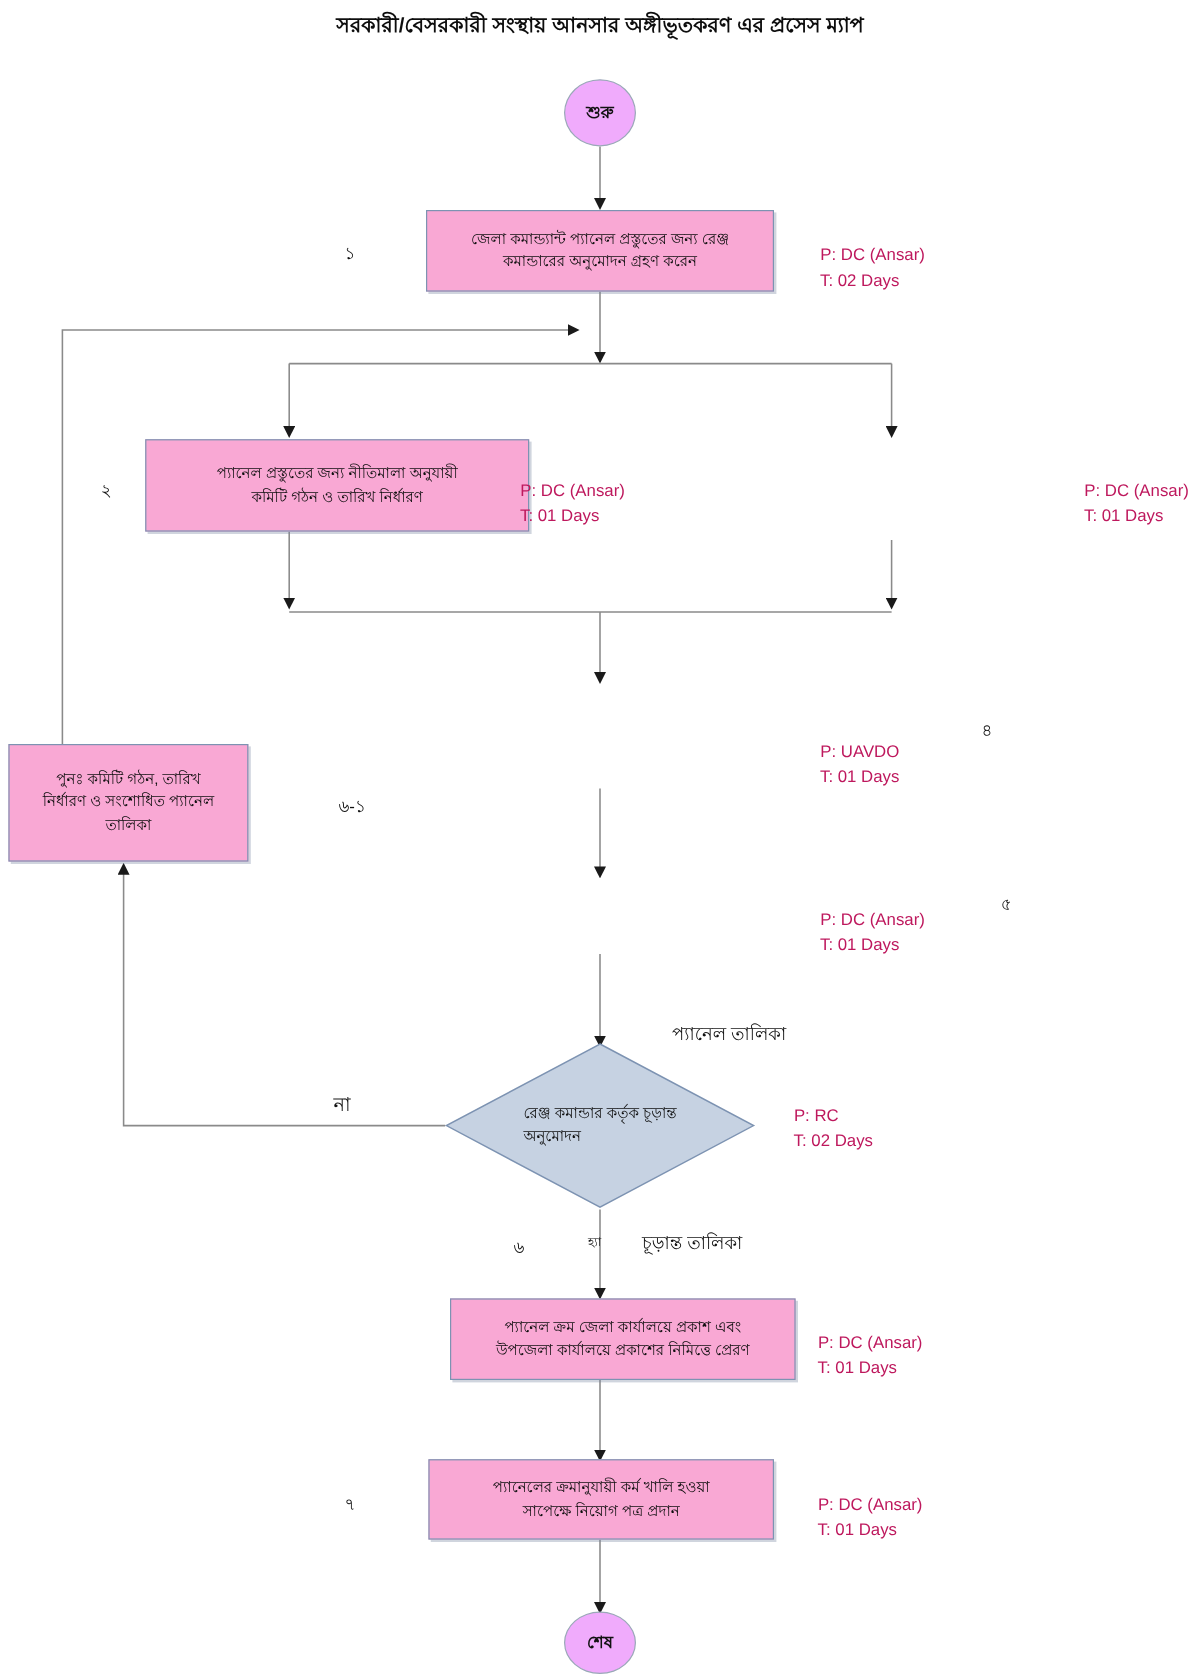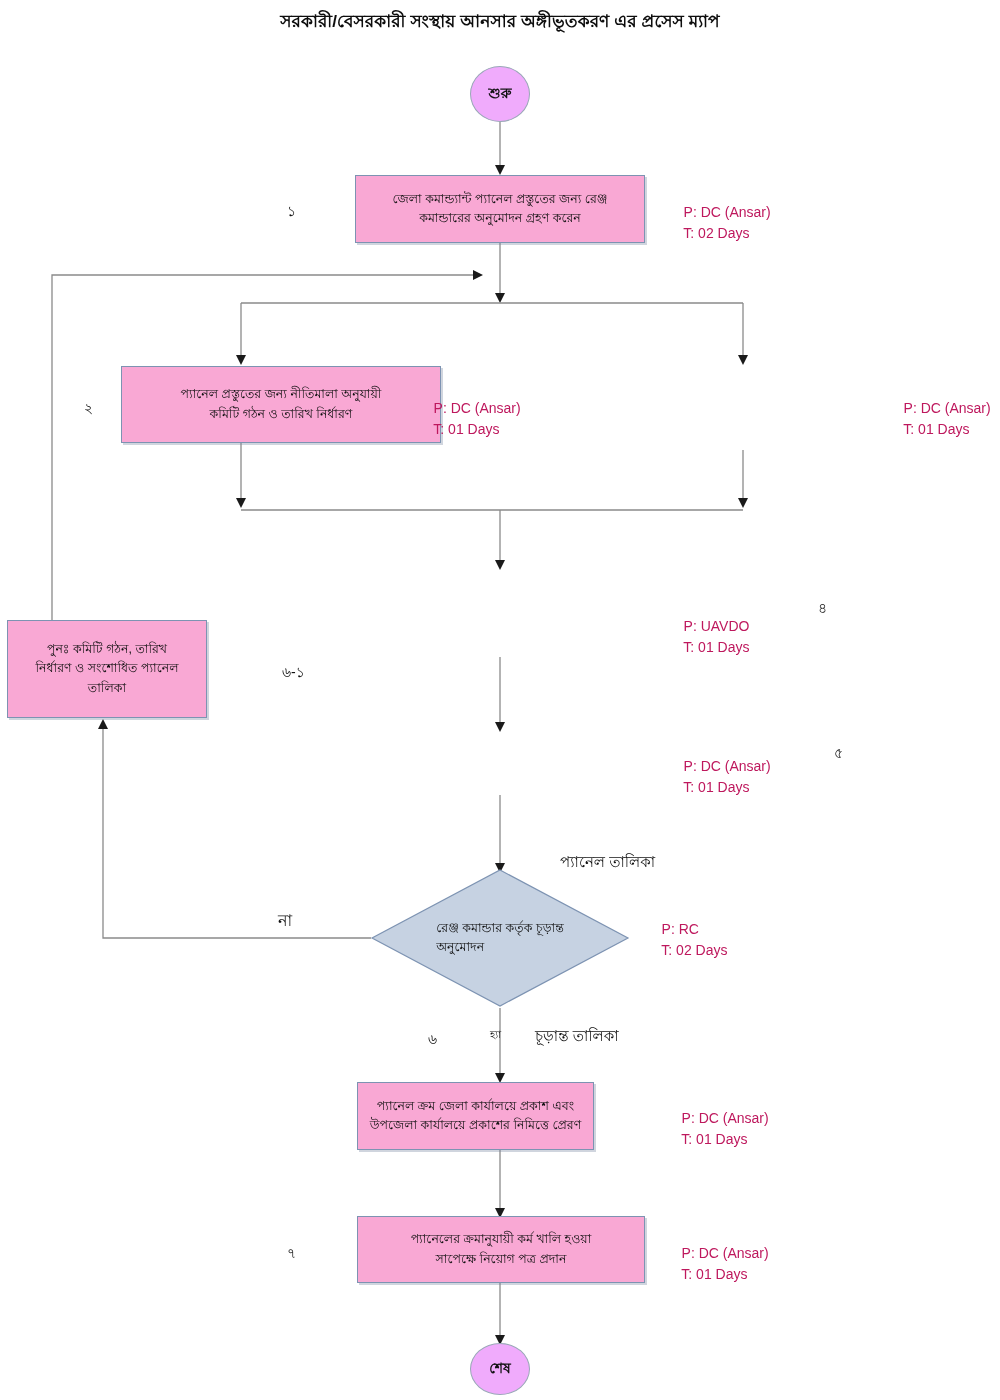--- a/index.html
+++ b/index.html
@@ -187,21 +187,21 @@
     <span>P: RC</span>
   </div>
   <div class="pt" style="left:646px;top:919px;">
     <span>T: 02 Days</span>
   </div>
   <div class="edgelbl" style="left:278px;top:908px;font-size:16px;">না</div>
   <div class="edgelbl" style="left:490px;top:1027px;font-size:10px;">হ্যা</div>
   <div class="doclbl" style="left:535px;top:1024px;">চূড়ান্ত তালিকা</div>
   <div class="num" style="left:428px;top:1028px;">৬</div>
 
-  <div class="node proc" style="left:357px;top:1082px;width:237px;height:68px;">
+  <div class="node proc" style="left:375px;top:1082px;width:288px;height:68px;">
     <div>
       <span>প্যানেল ক্রম জেলা কার্যালয়ে প্রকাশ এবং</span>
       <span>উপজেলা কার্যালয়ে প্রকাশের নিমিত্তে প্রেরণ</span>
     </div>
   </div>
   <div class="pt" style="left:666px;top:1087px;">
     <span>P: DC (Ansar)</span>
   </div>
   <div class="pt" style="left:666px;top:1108px;">
     <span>T: 01 Days</span>

